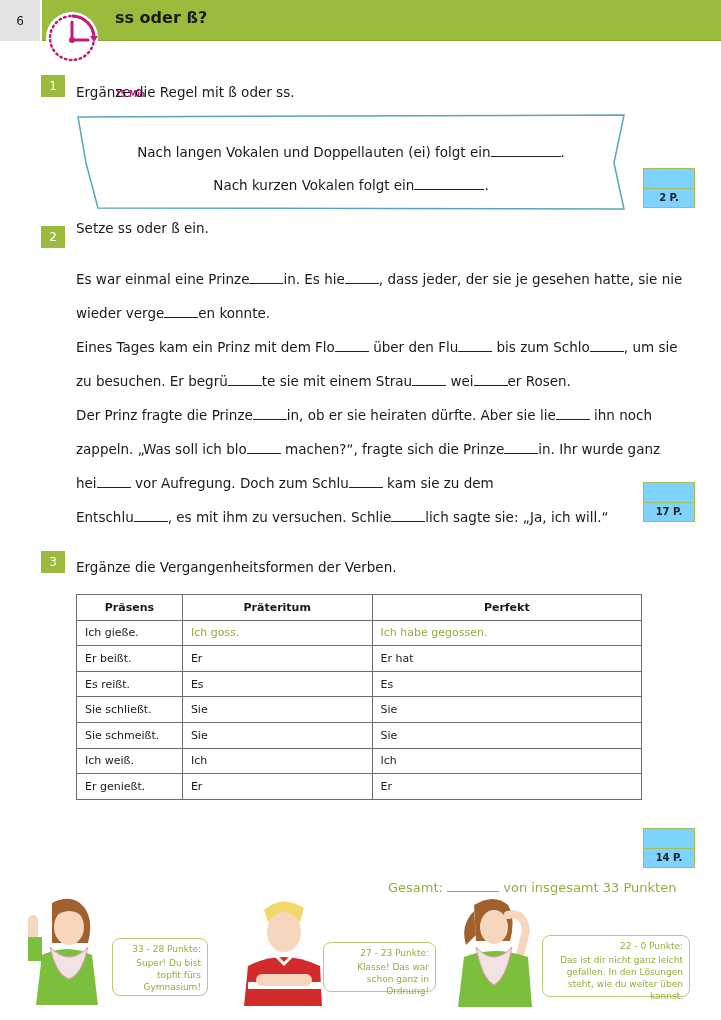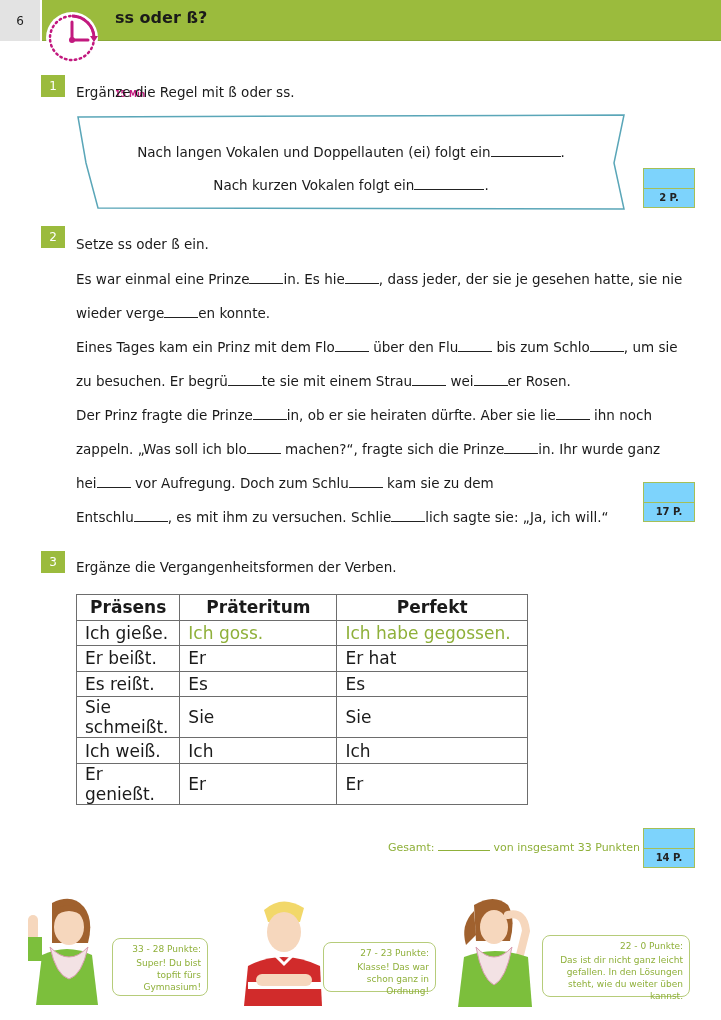--- a/index.html
+++ b/index.html
@@ -37,29 +37,29 @@
   .blank-long { display: inline-block; width: 70px; border-bottom: 1px solid #222; height: 12px; vertical-align: baseline; }
   .blank { display: inline-block; width: 34px; border-bottom: 1px solid #222; height: 12px; }
   .points-box {
     position: absolute; left: 643px; width: 52px; height: 40px; background: #7dd3fc;
     border: 1px solid #a5bf57;
   }
   .points-box .top { height: 20px; border-bottom: 1px solid #a5bf57; }
   .points-box .bottom { height: 18px; font-size: 10px; font-weight: bold; text-align: center; line-height: 18px; color: #222; }
   .story-line { position: absolute; left: 76px; font-size: 13.5px; white-space: nowrap; }
   table.verbs {
-    position: absolute; left: 76px; top: 594px; width: 452px; border-collapse: collapse; font-size: 17px;
+    position: absolute; left: 76px; top: 594px; width: 566px; border-collapse: collapse; font-size: 11px;
   }
   table.verbs th, table.verbs td {
     border: 1px solid #6d6d6d; height: 25.6px; padding: 0 8px; text-align: left; font-weight: normal;
   }
   table.verbs th { text-align: center; font-weight: bold; }
   table.verbs td.example { color: #8fb03a; }
   .total {
-    position: absolute; left: 388px; top: 839px; font-size: 11px; color: #8fb03a; white-space: nowrap;
+    position: absolute; left: 388px; top: 880px; font-size: 13px; color: #8fb03a; white-space: nowrap;
   }
   .total .blank-total { display: inline-block; width: 52px; border-bottom: 1px solid #8fb03a; height: 12px; }
   .figure { position: absolute; }
   .bubble {
     position: absolute; border: 1.5px solid #b6cc7a; border-radius: 8px; background: #fff;
     color: #8fb03a; font-size: 9px; line-height: 12px; padding: 4px 6px; text-align: right;
   }
   .bubble .range { display: block; margin-bottom: 2px; }
 </style>
 </head>
@@ -92,21 +92,21 @@
 </div>
 <div class="rule-line" style="left:71px; top:177px;">
   <span>Nach kurzen Vokalen folgt ein</span><span class="blank-long"></span><span>.</span>
 </div>
 <div class="points-box" style="top:168px;">
   <div class="top"></div>
   <div class="bottom">2 P.</div>
 </div>
 
 <div class="task-num" style="top:226px;">2</div>
-<div class="task-title" style="top:236px;">Setze ss oder ß ein.</div>
+<div class="task-title" style="top:220px;">Setze ss oder ß ein.</div>
 
 <div class="story-line" style="top:271px;">
   <span>Es war einmal eine Prinze</span><span class="blank"></span><span>in. Es hie</span><span class="blank"></span><span>, dass jeder, der sie je gesehen hatte, sie nie</span>
 </div>
 <div class="story-line" style="top:305px;">
   <span>wieder verge</span><span class="blank"></span><span>en konnte.</span>
 </div>
 <div class="story-line" style="top:339px;">
   <span>Eines Tages kam ein Prinz mit dem Flo</span><span class="blank"></span><span> über den Flu</span><span class="blank"></span><span> bis zum Schlo</span><span class="blank"></span><span>, um sie</span>
 </div>
@@ -154,20 +154,25 @@
     </tr>
     <tr>
       <td>Er beißt.</td>
       <td>Er</td>
       <td>Er hat</td>
     </tr>
     <tr>
       <td>Es reißt.</td>
       <td>Es</td>
       <td>Es</td>
+    </tr>
+    <tr>
+      <td>Sie schließt.</td>
+      <td>Sie</td>
+      <td>Sie</td>
     </tr>
     <tr>
       <td>Sie schmeißt.</td>
       <td>Sie</td>
       <td>Sie</td>
     </tr>
     <tr>
       <td>Ich weiß.</td>
       <td>Ich</td>
       <td>Ich</td>

